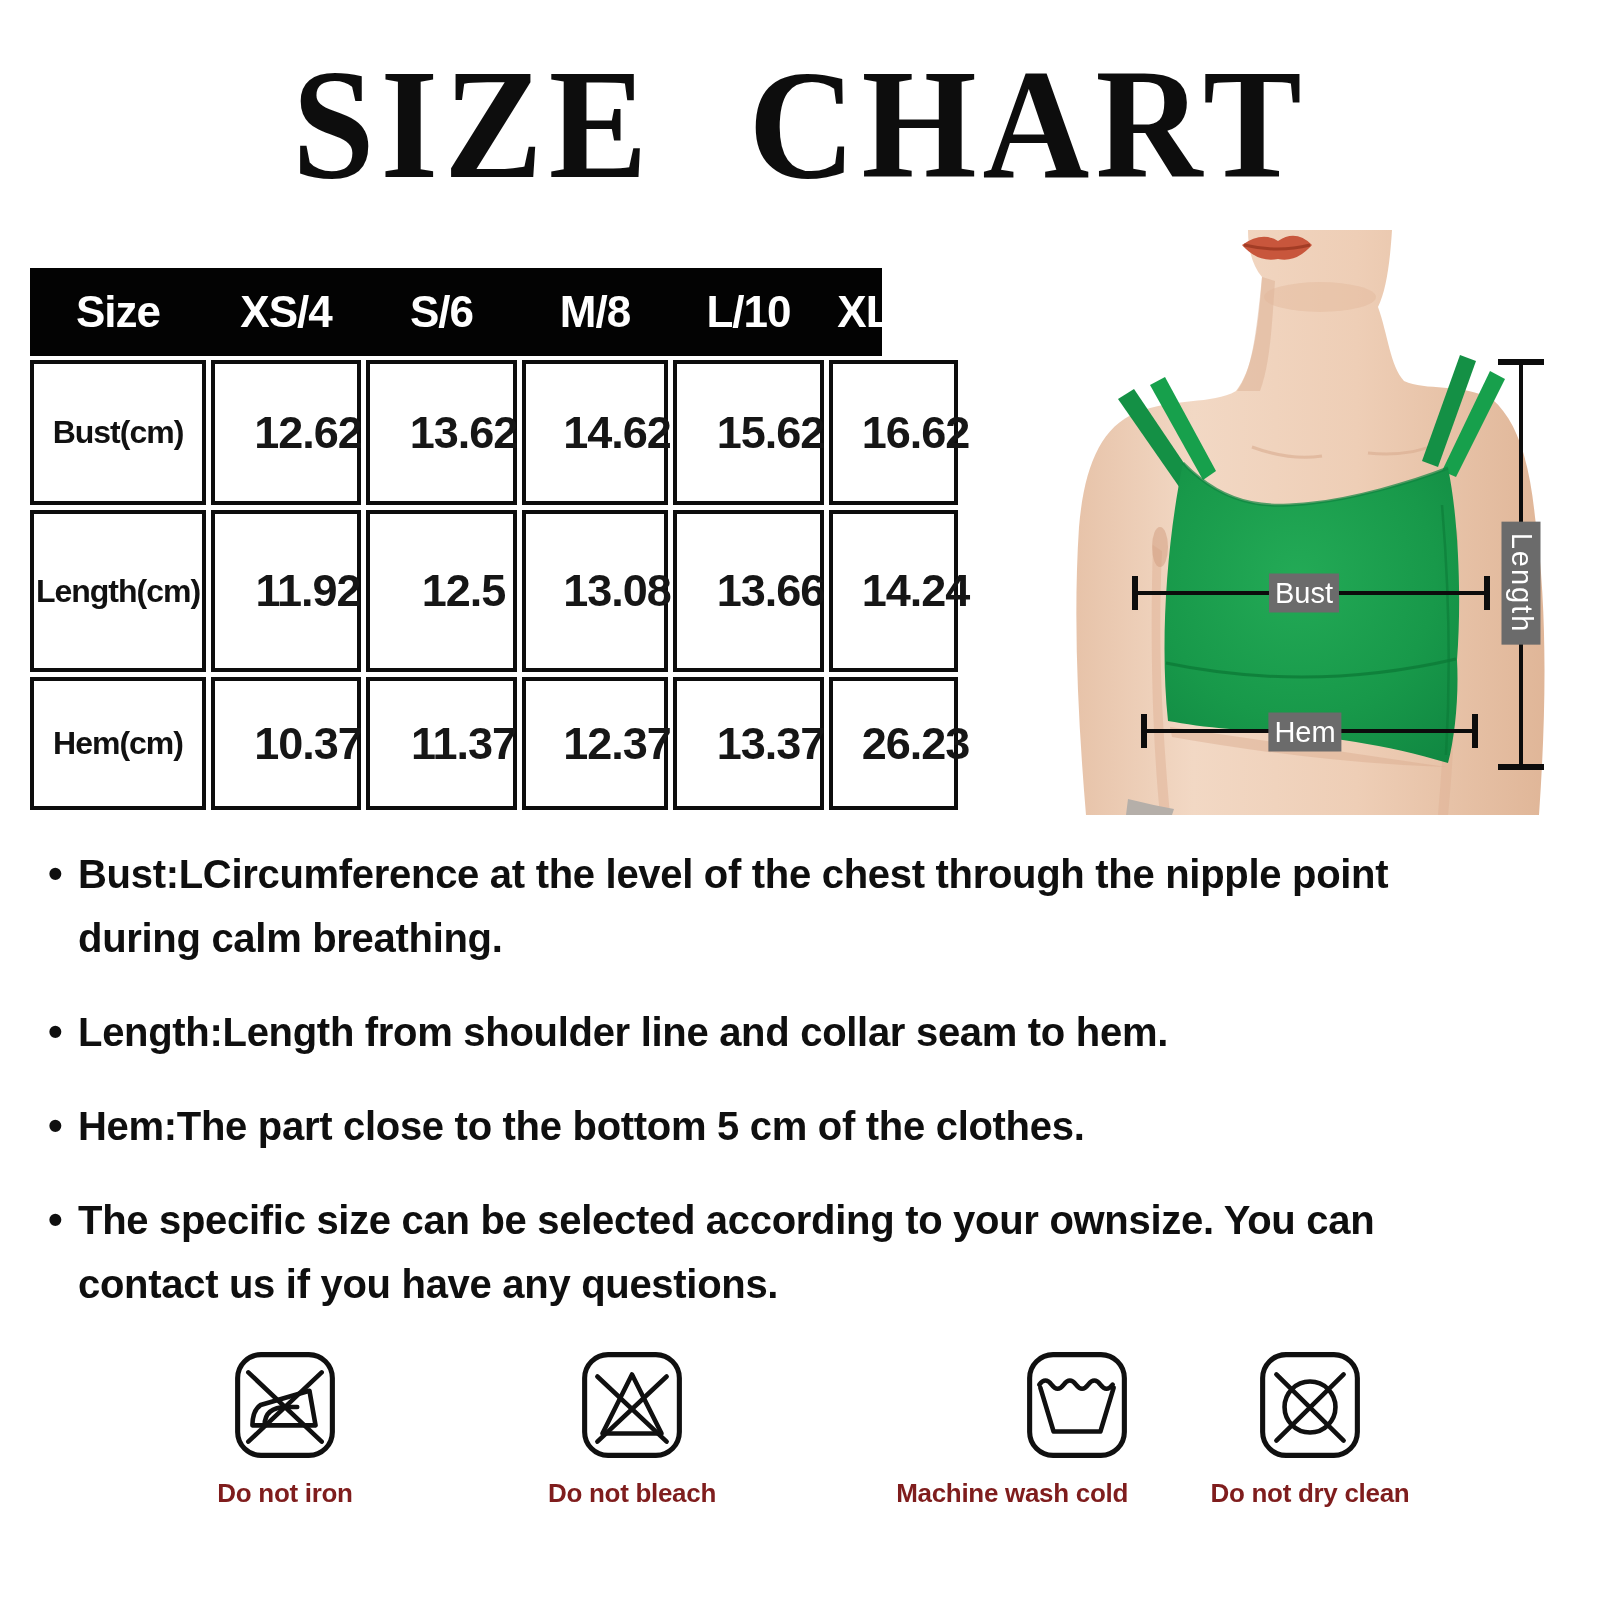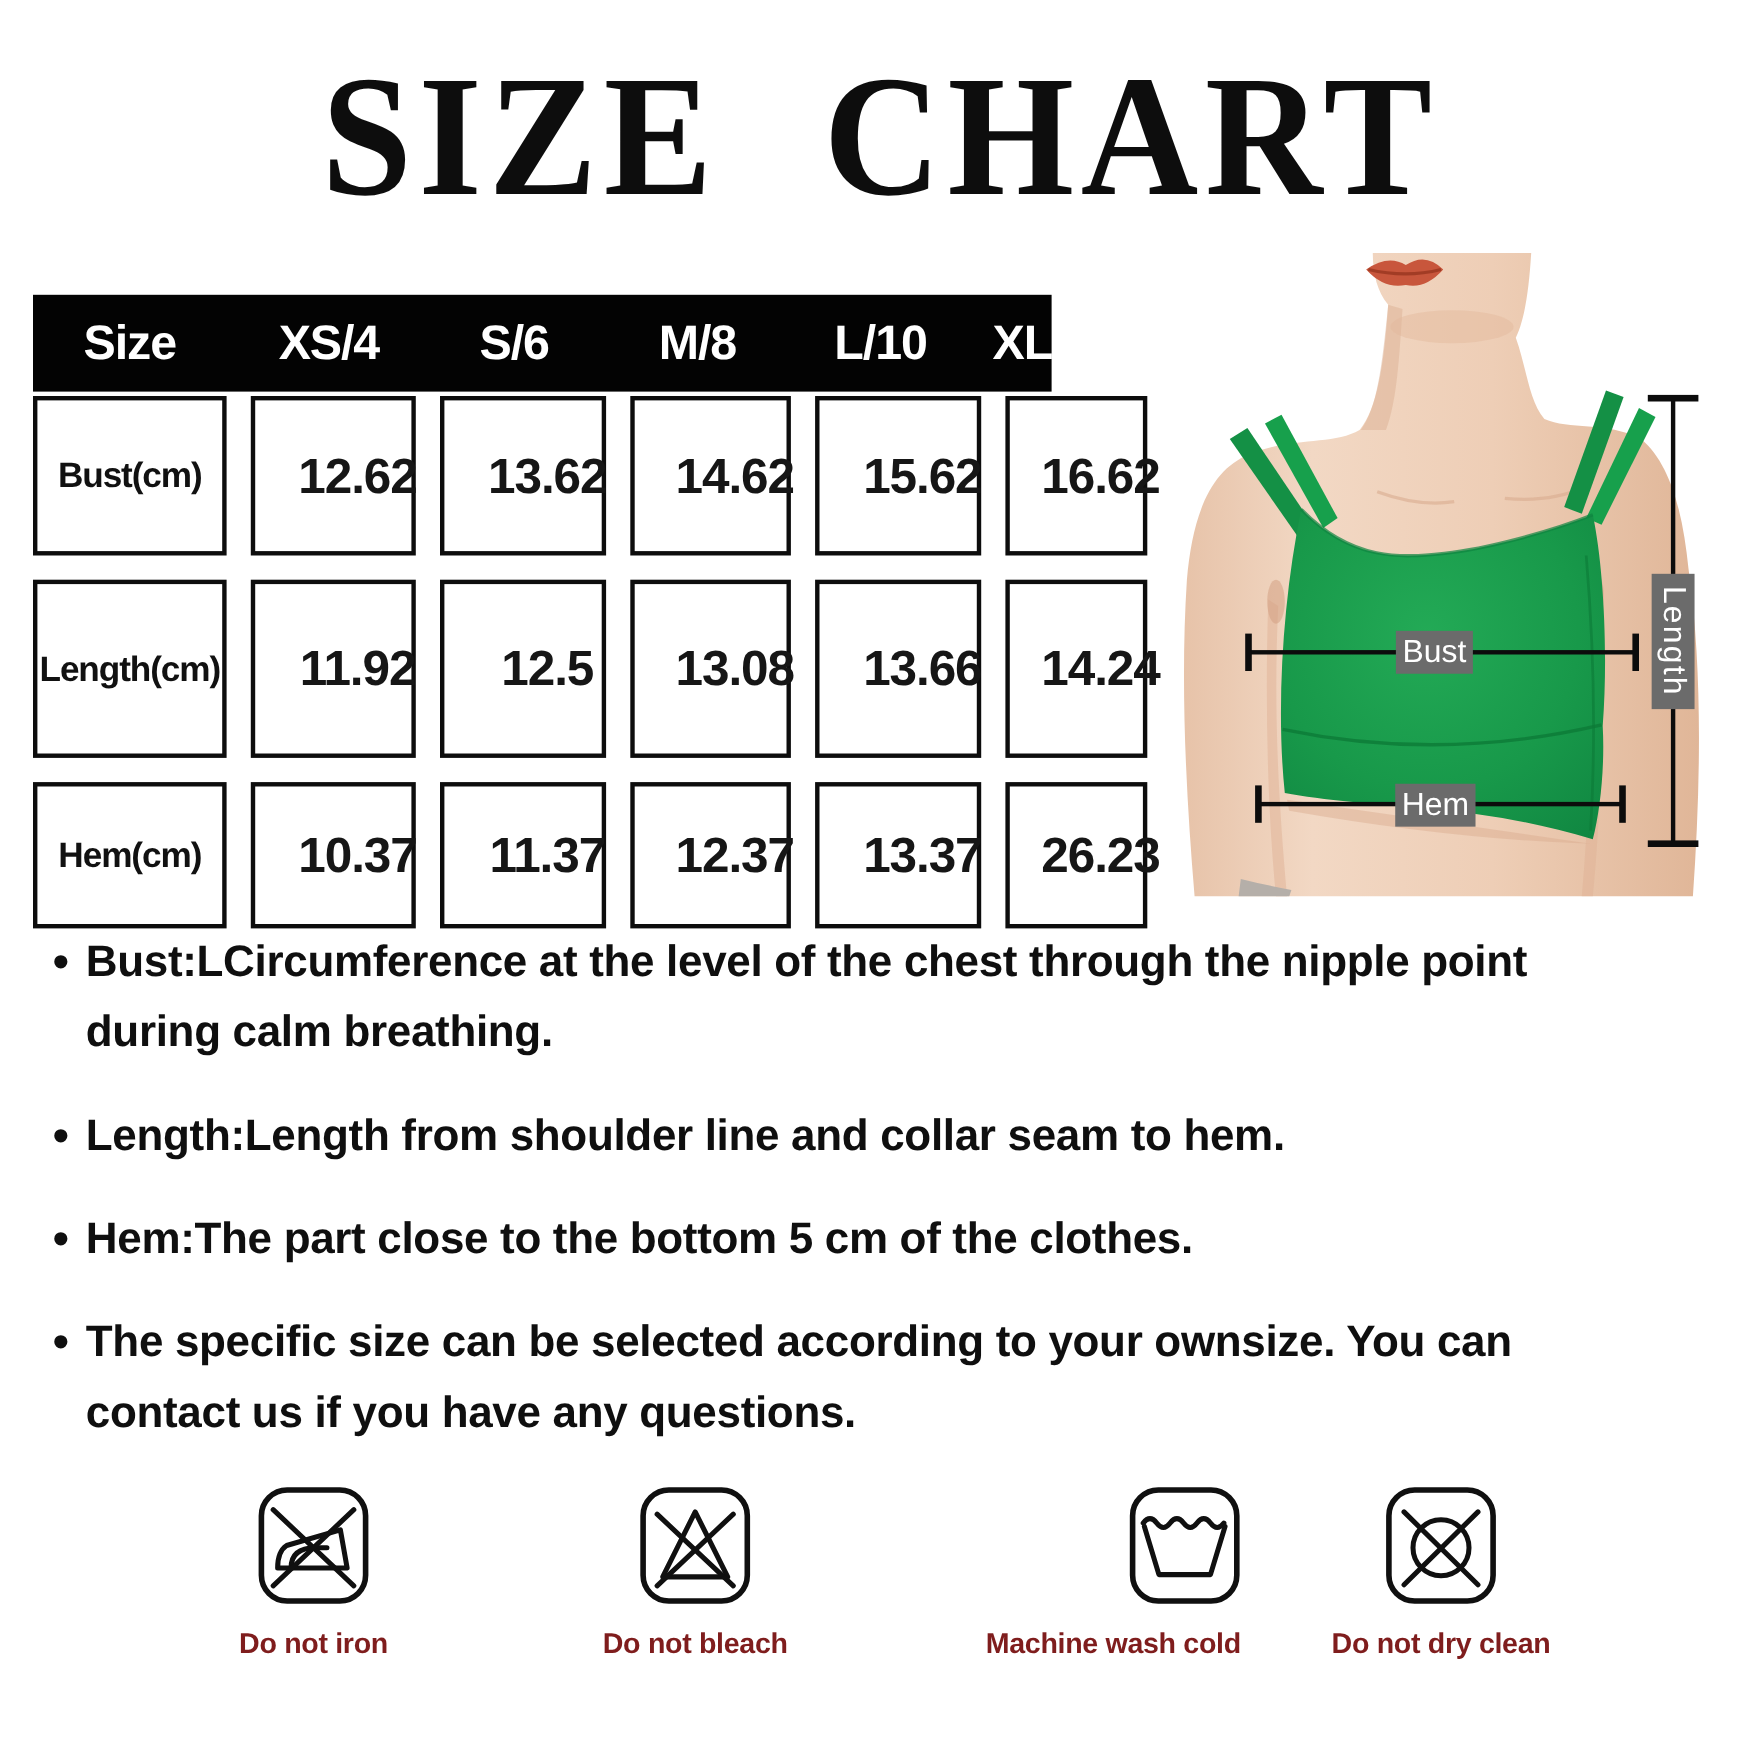--- a/index.html
+++ b/index.html
@@ -9,30 +9,30 @@
   }
   
   .page-title{
     position:absolute;top:34px;left:0;width:1600px;text-align:center;
     font-family:"Liberation Serif",serif;font-weight:700;font-size:148px;
     letter-spacing:6px;word-spacing:52px;color:#0d0d0d;
     transform:scaleY(1.06);transform-origin:top center;white-space:nowrap;
   }
   
   .tbl-head{
-    position:absolute;left:30px;top:268px;width:926px;height:88px;
+    position:absolute;left:30px;top:268px;width:852px;height:88px;
     background:#030303;display:grid;
-    grid-template-columns:176px 150px 151px 146px 151px 129px;column-gap:18px;
+    grid-template-columns:176px 150px 151px 146px 151px 129px;column-gap:5px;
     align-items:center;justify-items:center;
   }
   .tbl-head .th{color:#fff;font-weight:700;font-size:44px;letter-spacing:-1px;white-space:nowrap;}
   .tbl-body{
     position:absolute;left:30px;top:360px;width:928px;
     display:grid;grid-template-columns:176px 150px 151px 146px 151px 129px;
-    grid-template-rows:145px 162px 133px;gap:22px;
+    grid-template-rows:145px 162px 133px;gap:5px;
   }
   .tbl-body .td{
     border:4px solid #0d0d0d;background:#fff;box-sizing:border-box;
     display:flex;align-items:center;justify-content:center;
   }
   .td.rowlabel{font-weight:700;font-size:32px;letter-spacing:-1px;}
   .td.val{font-weight:700;font-size:45px;letter-spacing:-1px;color:#161616;padding-left:44px;}
   
   .figure{position:absolute;left:990px;top:215px;width:610px;height:600px;}
   .figure svg{position:absolute;left:0;top:0;}

